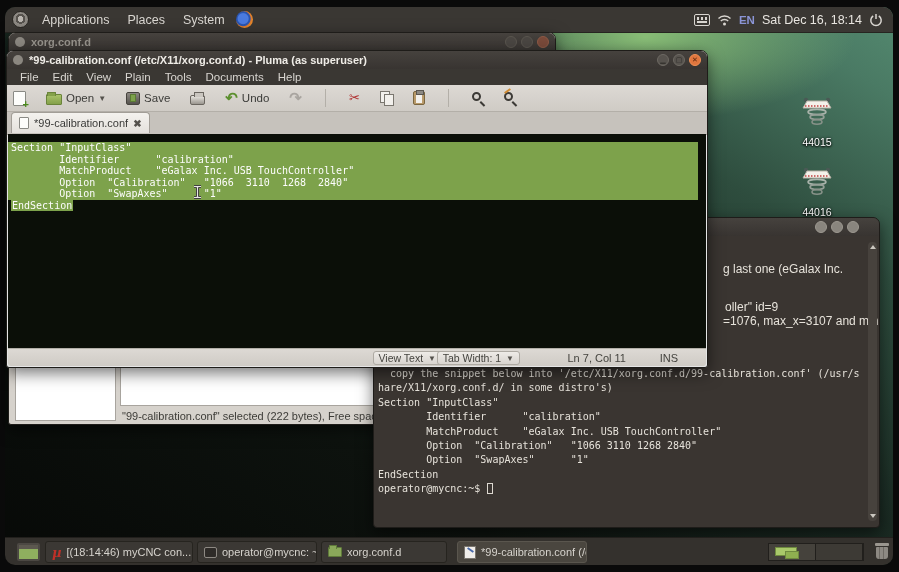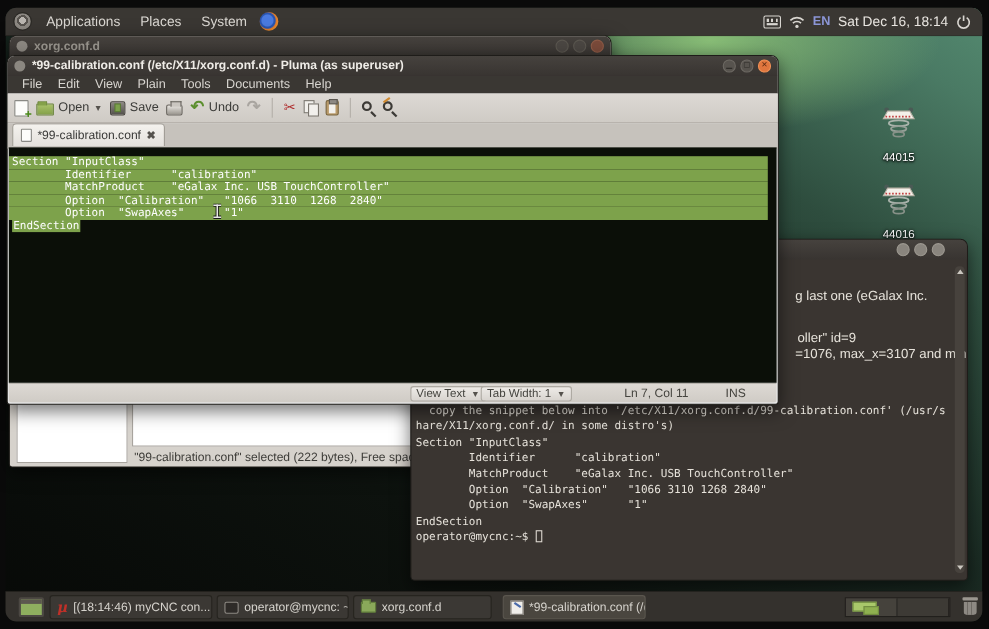--- a/index.html
+++ b/index.html
@@ -30,21 +30,21 @@
   .wbtn{width:12px;height:12px;border-radius:50%;background:#57534e;border:1px solid #6d6963;
         color:#2c2a27;font-size:7px;line-height:10px;text-align:center;}
   .wbtn.close{background:#e0763e;border-color:#f09055;color:#5a2a10;}
   .wbtn.dim{background:#4a4642;border-color:#5a564f;}
   .wbtn.term{background:#89857e;border-color:#9c9890;}
   .winicon{width:10px;height:10px;border-radius:50%;background:#8b8780;flex:none;}
   
   #pluma-menubar{height:16px;background:#3a3733;display:flex;align-items:center;padding-left:6px;}
   #pluma-menubar .mitem{color:#d8d5d0;font-size:11.5px;padding:0 7px;}
   #pluma-toolbar{height:27px;background:linear-gradient(#ddd9d4,#cfcbc5);border-bottom:1px solid #b3afa8;
-     display:flex;align-items:center;padding:0 6px;gap:7px;font-size:11.5px;color:#3b3b38;}
+     display:flex;align-items:center;padding:0 6px;gap:20px;font-size:11.5px;color:#3b3b38;}
   .tsep{width:1px;height:18px;background:#b3afa8;margin:0 3px;}
   .tbtn{display:flex;align-items:center;gap:4px;}
   .icon-page{width:13px;height:15px;background:#fdfdfb;border:1px solid #8a8a85;border-radius:1px;position:relative;}
   .icon-page.plus::after{content:"+";position:absolute;right:-4px;bottom:-5px;color:#4a8a1a;font-weight:bold;font-size:11px;}
   .icon-folder{width:16px;height:11px;background:linear-gradient(#a9c26a,#84a14a);border:1px solid #6a843a;border-radius:1px;position:relative;margin-top:3px;}
   .icon-folder::before{content:"";position:absolute;left:0;top:-3px;width:7px;height:3px;background:#84a14a;border:1px solid #6a843a;border-bottom:none;border-radius:1px 1px 0 0;}
   .icon-save{width:14px;height:13px;background:linear-gradient(#8d8983,#55524d);border:1px solid #45423d;border-radius:2px;position:relative;}
   .icon-save::after{content:"";position:absolute;left:4px;top:2px;width:4px;height:6px;background:#7da24b;box-shadow:0 0 0 1px #5a7a34;}
   .icon-print{width:15px;height:10px;background:linear-gradient(#e8e5e0,#9a968f);border:1px solid #6a6660;border-radius:2px;position:relative;margin-top:4px;}
   .icon-print::before{content:"";position:absolute;left:3px;top:-4px;width:8px;height:4px;background:#cac6c0;border:1px solid #6a6660;border-bottom:none;}

